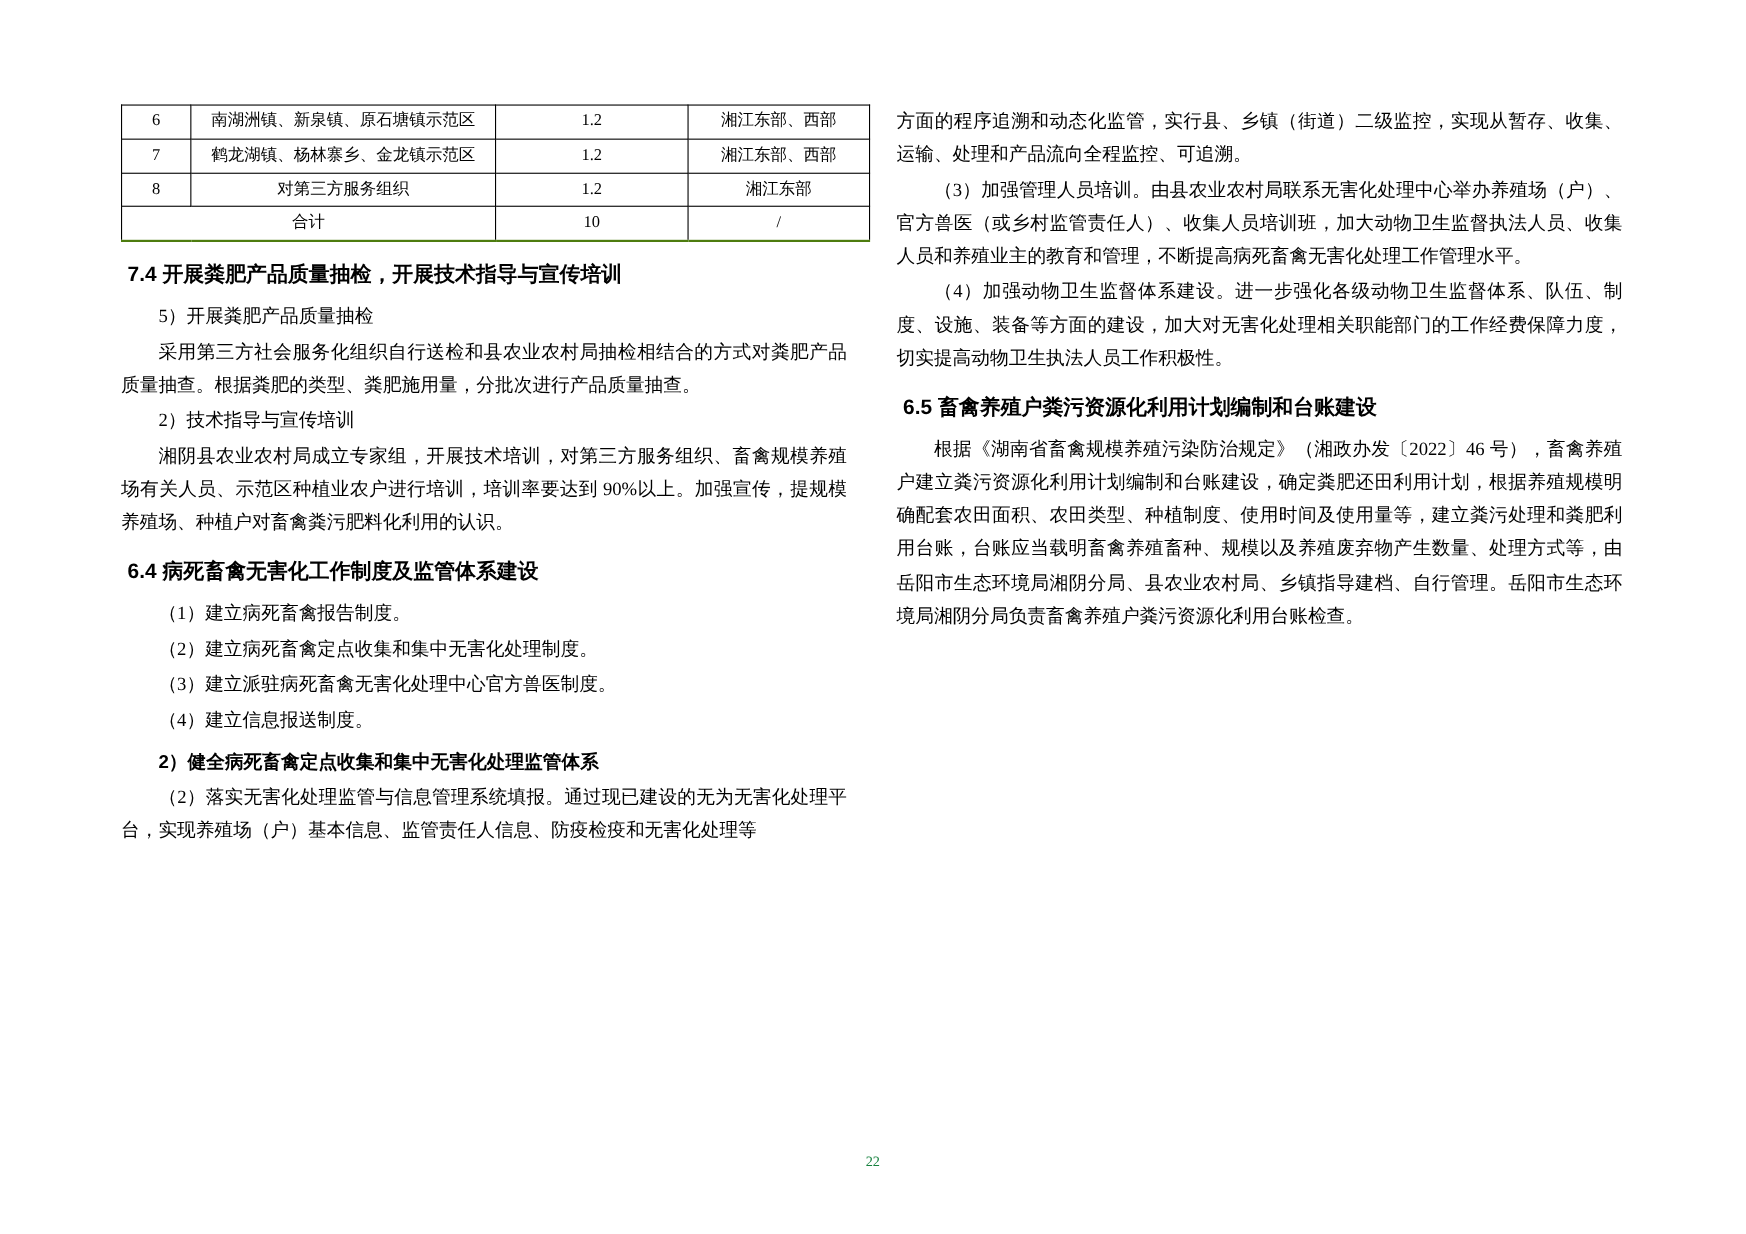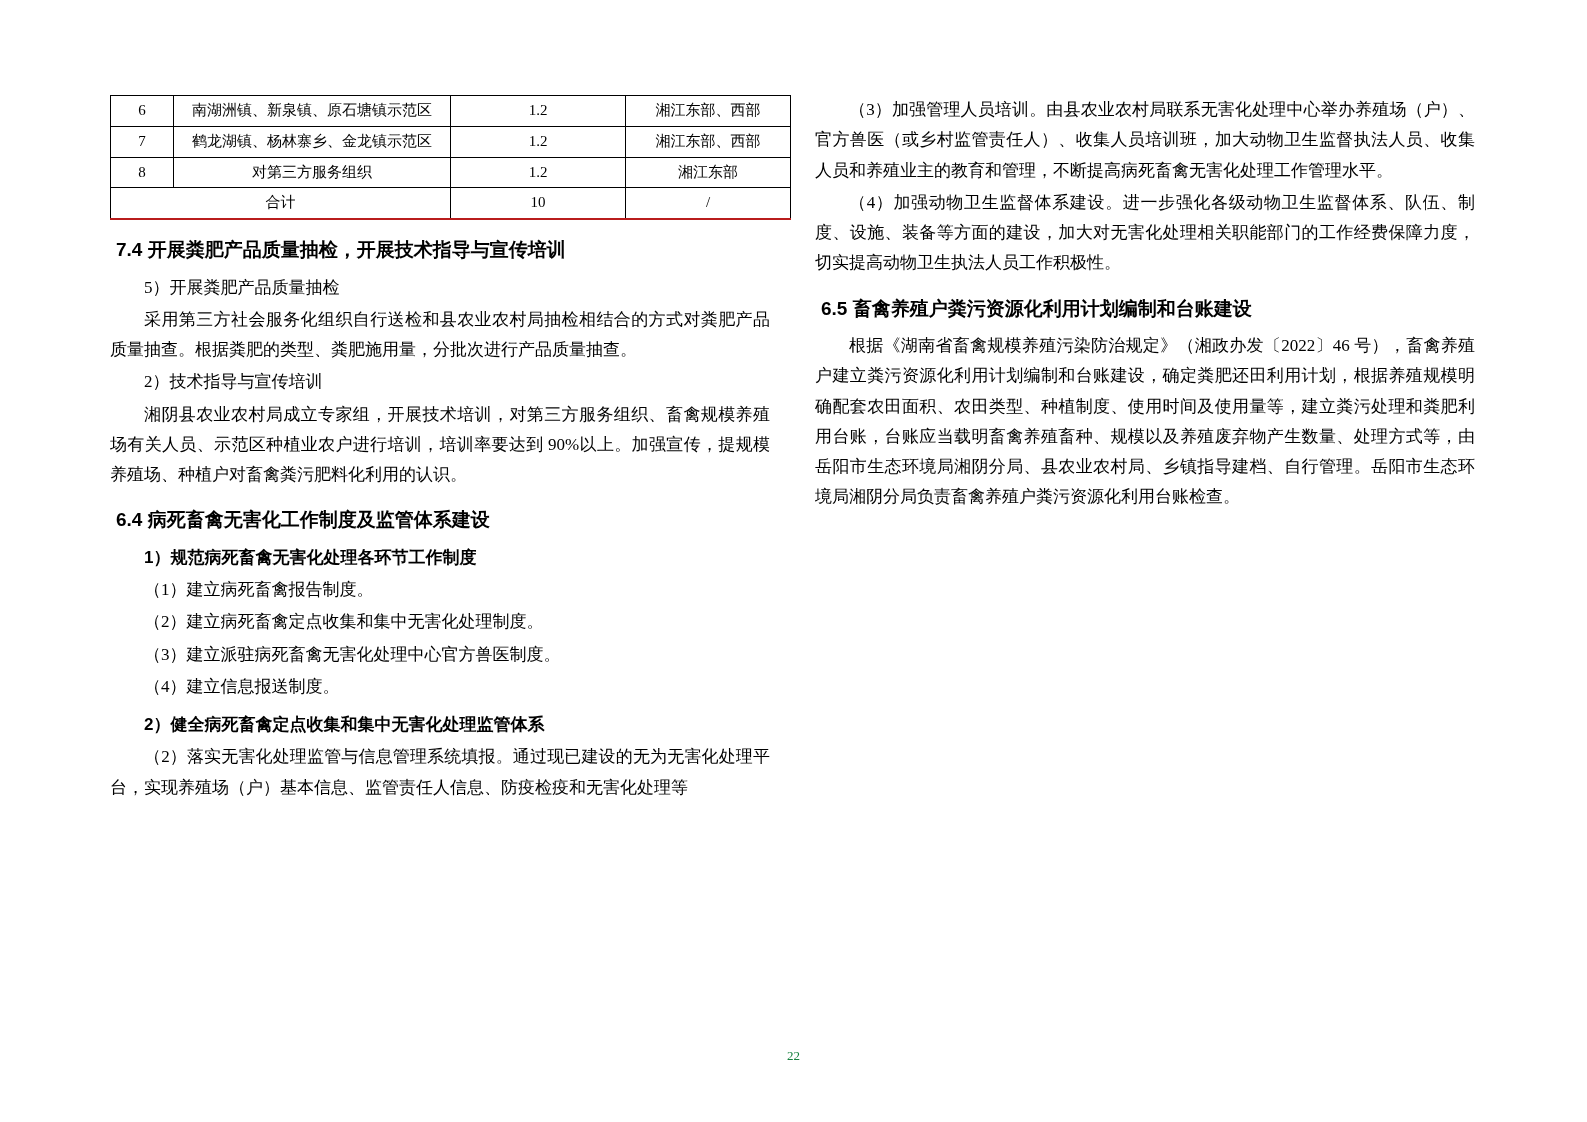--- a/index.html
+++ b/index.html
@@ -41,21 +41,21 @@
     text-align: center;
     vertical-align: middle;
     padding: 4px 2px;
     line-height: 1.45;
   }
   table.dist-table td.c-no { width: 58px; }
   table.dist-table td.c-name { width: 272px; }
   table.dist-table td.c-num { width: 170px; }
   table.dist-table td.c-area { width: 160px; }
   table.dist-table tr.total td.total-label { text-align: center; }
-  table.dist-table tr:last-child td { border-bottom: 2px solid #b91c1c; }
+  table.dist-table tr:last-child td { border-bottom: 2px solid #4d7c0f; }
 
   
   h2.sec {
     font-family: "Liberation Sans", "DejaVu Sans", sans-serif;
     font-size: 19px;
     font-weight: bold;
     margin: 16px 0 8px 0;
     line-height: 1.5;
     text-indent: 0;
     padding-left: 6px;
@@ -129,32 +129,32 @@
     <h2 class="sec">7.4 开展粪肥产品质量抽检，开展技术指导与宣传培训</h2>
 
     <p class="para">5）开展粪肥产品质量抽检</p>
     <p class="para">采用第三方社会服务化组织自行送检和县农业农村局抽检相结合的方式对粪肥产品质量抽查。根据粪肥的类型、粪肥施用量，分批次进行产品质量抽查。</p>
 
     <p class="para">2）技术指导与宣传培训</p>
     <p class="para">湘阴县农业农村局成立专家组，开展技术培训，对第三方服务组织、畜禽规模养殖场有关人员、示范区种植业农户进行培训，培训率要达到 90%以上。加强宣传，提规模养殖场、种植户对畜禽粪污肥料化利用的认识。</p>
 
     <h2 class="sec">6.4 病死畜禽无害化工作制度及监管体系建设</h2>
 
-    <p class="bold">1）规范病死畜禽无害化处理各环节工作制度</p>
     <p class="para">（1）建立病死畜禽报告制度。</p>
     <p class="para">（2）建立病死畜禽定点收集和集中无害化处理制度。</p>
     <p class="para">（3）建立派驻病死畜禽无害化处理中心官方兽医制度。</p>
     <p class="para">（4）建立信息报送制度。</p>
 
     <div class="gap-sm"></div>
     <p class="bold">2）健全病死畜禽定点收集和集中无害化处理监管体系</p>
     <p class="para">（2）落实无害化处理监管与信息管理系统填报。通过现已建设的无为无害化处理平台，实现养殖场（户）基本信息、监管责任人信息、防疫检疫和无害化处理等</p>
   </div>
 
   <div class="col col-right">
+    <p class="para noindent">方面的程序追溯和动态化监管，实行县、乡镇（街道）二级监控，实现从暂存、收集、运输、处理和产品流向全程监控、可追溯。</p>
     <p class="para">（3）加强管理人员培训。由县农业农村局联系无害化处理中心举办养殖场（户）、官方兽医（或乡村监管责任人）、收集人员培训班，加大动物卫生监督执法人员、收集人员和养殖业主的教育和管理，不断提高病死畜禽无害化处理工作管理水平。</p>
     <p class="para">（4）加强动物卫生监督体系建设。进一步强化各级动物卫生监督体系、队伍、制度、设施、装备等方面的建设，加大对无害化处理相关职能部门的工作经费保障力度，切实提高动物卫生执法人员工作积极性。</p>
 
     <h2 class="sec">6.5 畜禽养殖户粪污资源化利用计划编制和台账建设</h2>
     <p class="para">根据《湖南省畜禽规模养殖污染防治规定》（湘政办发〔2022〕46 号），畜禽养殖户建立粪污资源化利用计划编制和台账建设，确定粪肥还田利用计划，根据养殖规模明确配套农田面积、农田类型、种植制度、使用时间及使用量等，建立粪污处理和粪肥利用台账，台账应当载明畜禽养殖畜种、规模以及养殖废弃物产生数量、处理方式等，由岳阳市生态环境局湘阴分局、县农业农村局、乡镇指导建档、自行管理。岳阳市生态环境局湘阴分局负责畜禽养殖户粪污资源化利用台账检查。</p>
   </div>
 
   <div class="page-number">22</div>
 </div>
 

